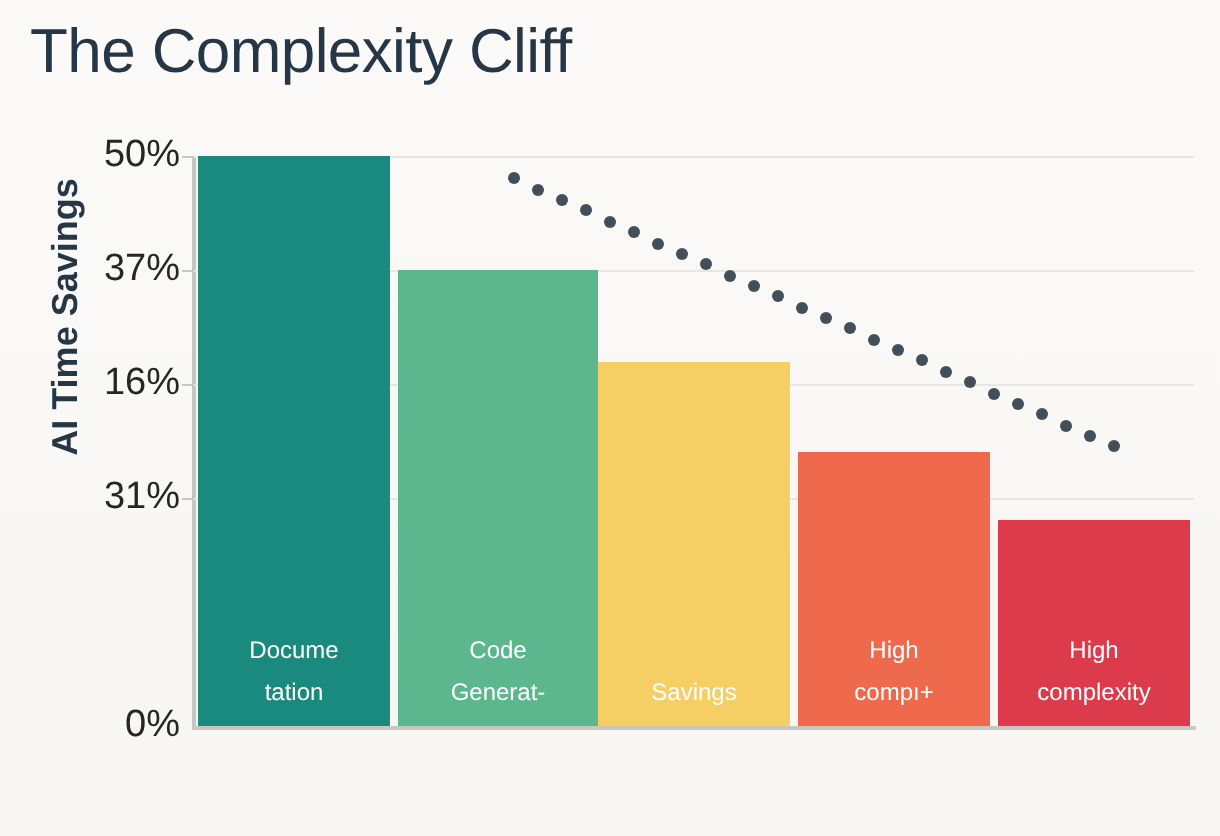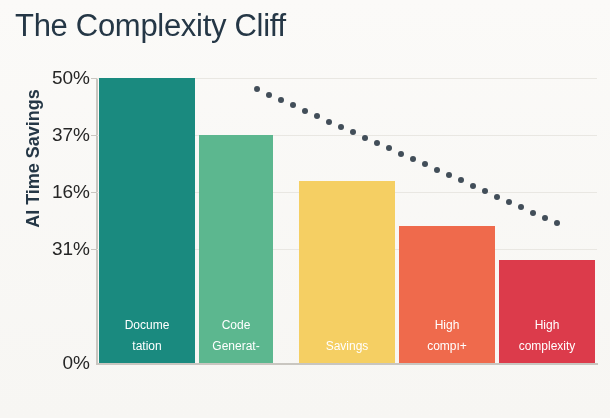--- a/index.html
+++ b/index.html
@@ -184,21 +184,21 @@
         <div class="gridline" style="top: 114px;"></div>
         <div class="y-tick-mark" style="top: 114px;"></div>
         <div class="gridline" style="top: 171px;"></div>
         <div class="y-tick-mark" style="top: 171px;"></div>
       </div>
     <div id="bars">
         <div class="bar" style="left: 2px; width: 96px; height: 285px; background: rgb(26, 138, 127);">
           <div class="bar-label">Docume
 tation</div>
         </div>
-        <div class="bar" style="left: 102px; width: 74px; height: 228px; background: rgb(92, 183, 143);">
+        <div class="bar" style="left: 102px; width: 100px; height: 228px; background: rgb(92, 183, 143);">
           <div class="bar-label">Code
 Generat-</div>
         </div>
         <div class="bar" style="left: 202px; width: 96px; height: 182.4px; background: rgb(245, 207, 99);">
           <div class="bar-label">Savings</div>
         </div>
         <div class="bar" style="left: 302px; width: 96px; height: 136.8px; background: rgb(239, 106, 76);">
           <div class="bar-label">High
 compı+</div>
         </div>

